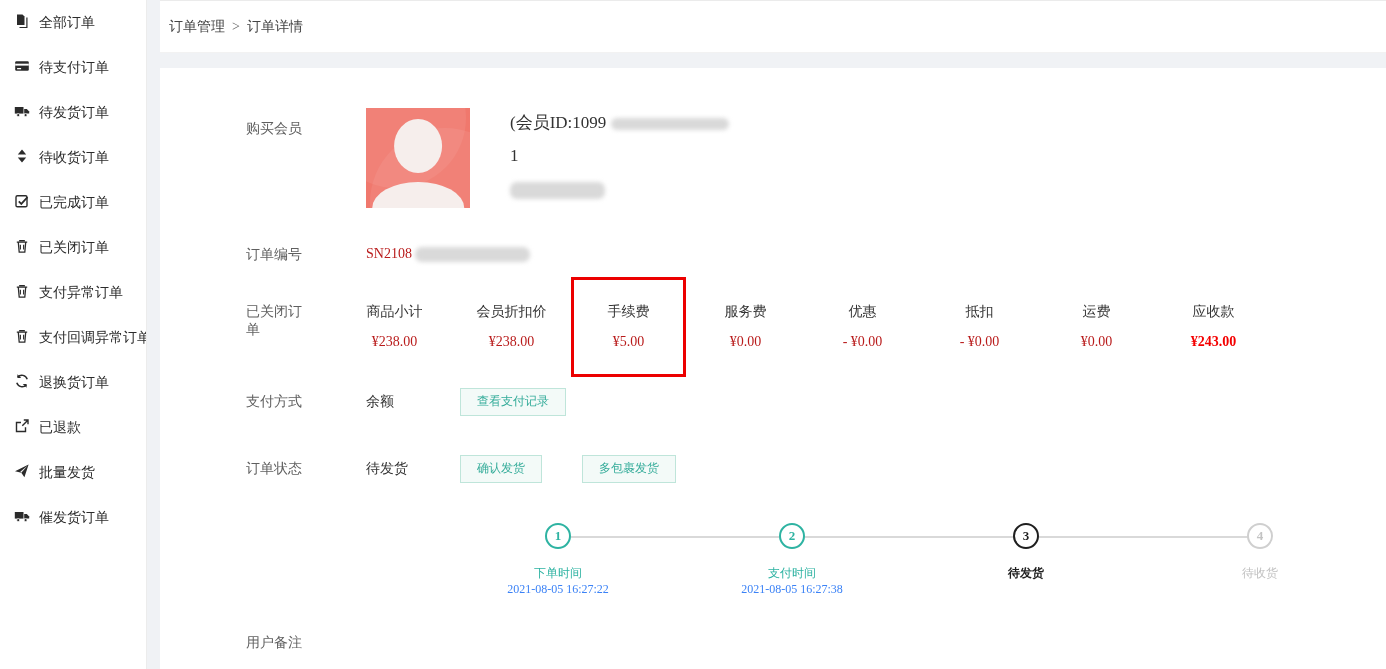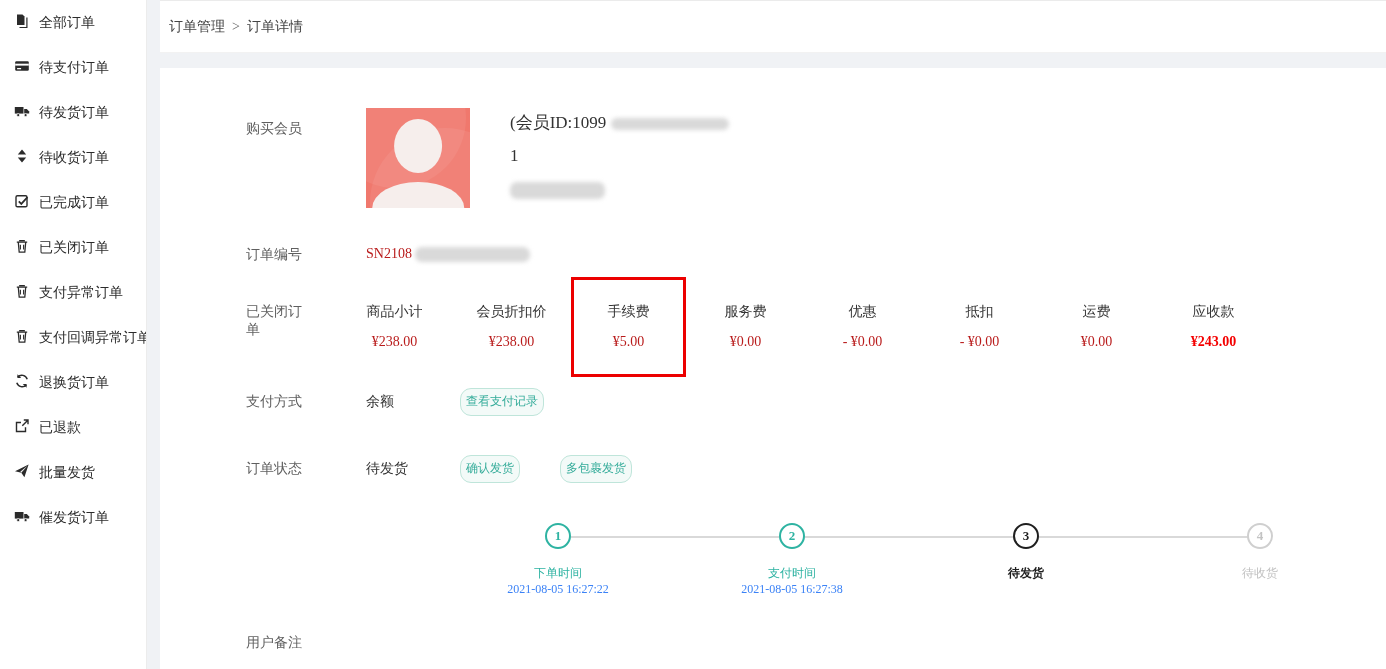--- a/index.html
+++ b/index.html
@@ -58,22 +58,22 @@
   .amt-col { width:117px; text-align:center; position:relative; }
   .amt-name { font-size:14px; color:#333; }
   .amt-val { margin-top:13px; font-size:14px; color:#b91c1c; }
   .amt-val.red { color:#f40000; font-weight:bold; }
   .red-box { position:absolute; left:1px; right:1px; top:-26px; bottom:-27px;
              border:3px solid #ec0000; pointer-events:none; }
 
   
   .row-payment { margin-top:38px; align-items:center; }
   .row-status  { margin-top:39px; align-items:center; }
-  .btn { height:28px; padding:0 5px; background:#f3faf8; border:1px solid #bfe5da;
-         border-radius:11px; color:#35ac9a; font-size:12px; cursor:pointer;
+  .btn { height:28px; padding:0 16px; background:#f3faf8; border:1px solid #bfe5da;
+         border-radius:0; color:#35ac9a; font-size:12px; cursor:pointer;
          font-family:inherit; margin-right:12px; }
 
   
   .timeline { margin-left:273px; margin-top:40px; width:936px; position:relative; display:flex; }
   .tl-line { position:absolute; top:13px; left:117px; width:702px; height:2px; background:#d9d9d9; }
   .tl-step { width:234px; display:flex; flex-direction:column; align-items:center;
              position:relative; z-index:1; }
   .tl-circle { width:26px; height:26px; border-radius:50%; background:#fff; border:2px solid #2eb3a2;
                display:flex; align-items:center; justify-content:center; font-size:13px;
                font-weight:bold; color:#2eb3a2; }

